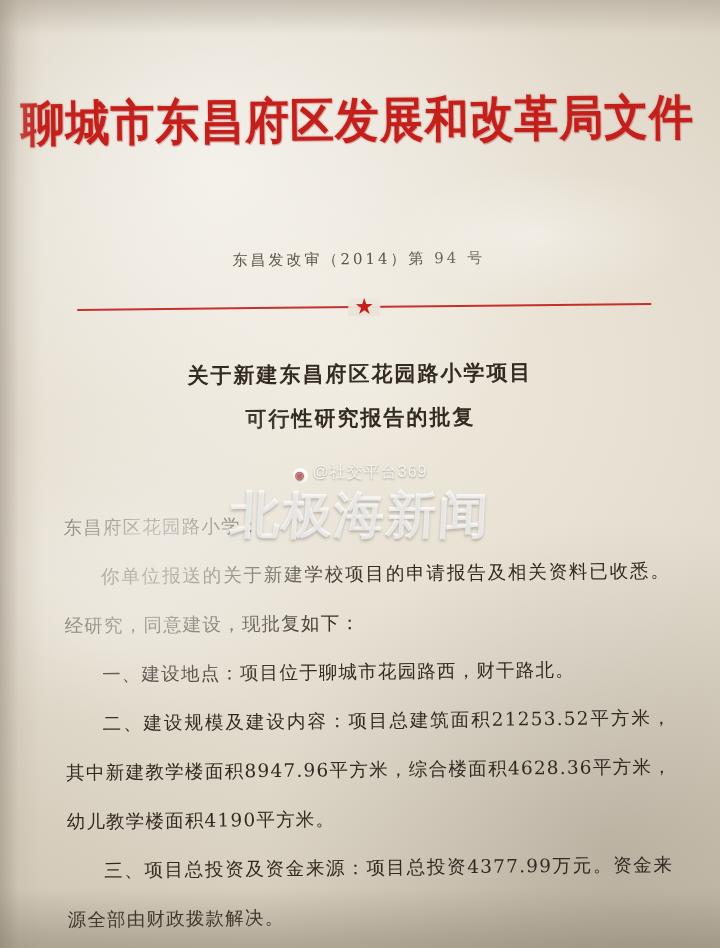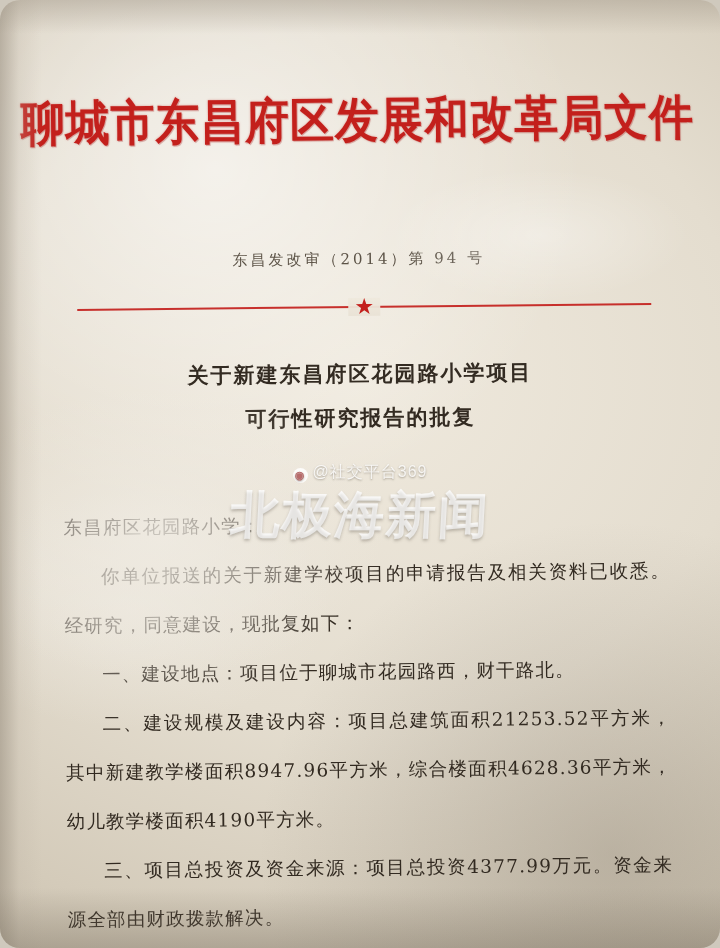--- a/index.html
+++ b/index.html
@@ -16,21 +16,20 @@
   .photo {
     position: relative;
     width: 720px;
     height: 948px;
     
     background:
       radial-gradient(ellipse 85% 60% at 30% 18%, rgba(255,255,255,0.55) 0%, rgba(255,255,255,0) 60%),
       radial-gradient(ellipse 70% 50% at 85% 90%, rgba(120,110,95,0.30) 0%, rgba(120,110,95,0) 70%),
       radial-gradient(ellipse 120% 80% at 50% 40%, #efe9dd 0%, #e4ddcf 45%, #d4cbba 75%, #c3b9a6 100%);
     overflow: hidden;
-    border-radius: 20px;
   }
   
   .page {
     position: absolute;
     left: 0; top: 0;
     width: 720px;
     height: 948px;
     transform: rotate(-0.6deg);
     transform-origin: 50% 40%;
   }

